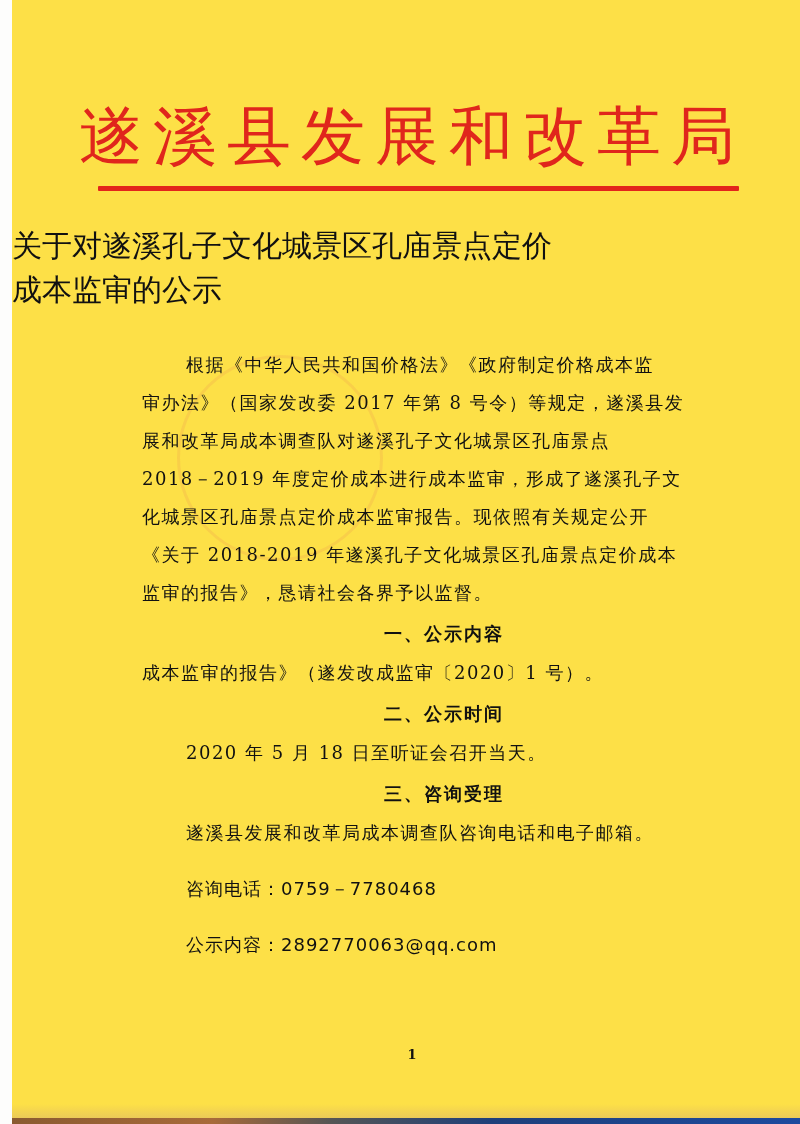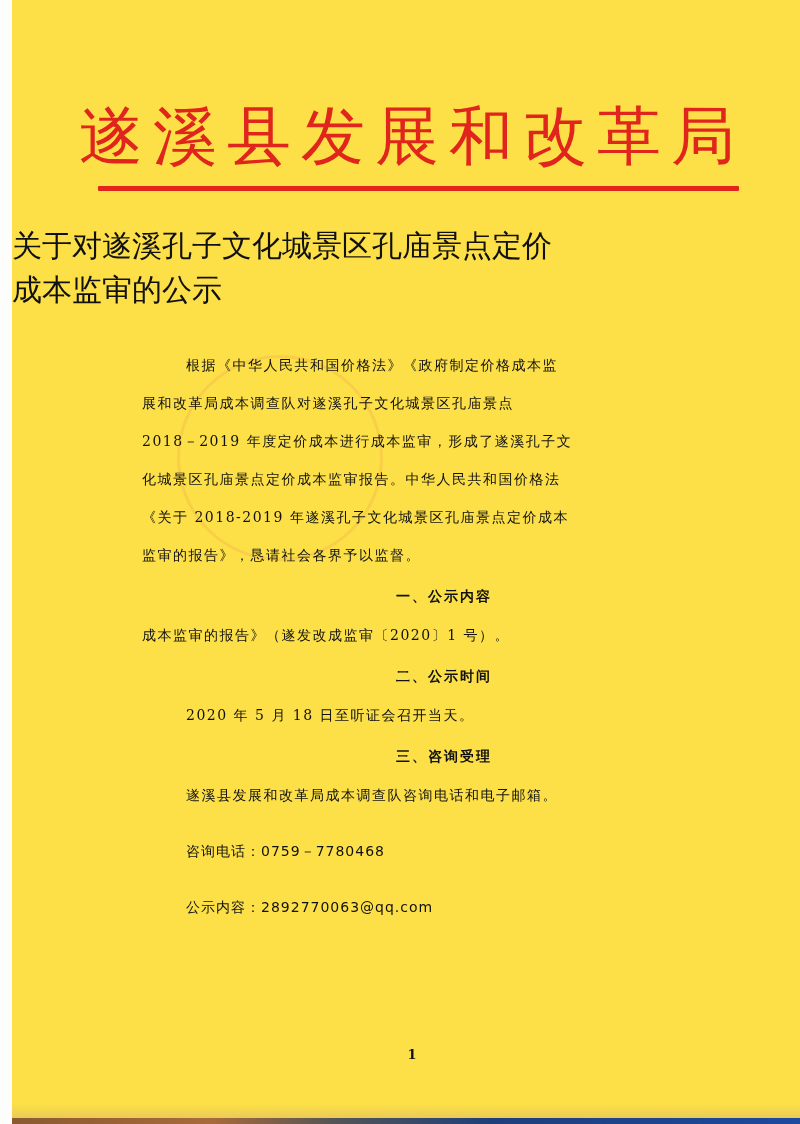--- a/index.html
+++ b/index.html
@@ -99,21 +99,21 @@
       display: block;
     }
 
     
     .body {
       position: absolute;
       left: 130px;
       top: 346px;
       width: 560px;
       font-family: "DejaVu Serif", "Liberation Serif", serif;
-      font-size: 14px;
+      font-size: 18px;
       line-height: 38px;
       color: #111;
     }
     .line {
       display: block;
       white-space: nowrap;
       letter-spacing: 1.5px;
       height: 38px;
     }
     .indent {
@@ -162,23 +162,24 @@
   <div class="red-rule"></div>
 
   <div class="title">
     <span class="line1">关于对遂溪孔子文化城景区孔庙景点定价</span>
     <span class="line2">成本监审的公示</span>
   </div>
 
   <div class="body">
     <div>
       <span class="line indent">根据《中华人民共和国价格法》《政府制定价格成本监</span>
+      <span class="line">审办法》（国家发改委 2017 年第 8 号令）等规定，遂溪县发</span>
       <span class="line">展和改革局成本调查队对遂溪孔子文化城景区孔庙景点</span>
       <span class="line">2018－2019 年度定价成本进行成本监审，形成了遂溪孔子文</span>
-      <span class="line">化城景区孔庙景点定价成本监审报告。中华人民共和国价格法</span>
+      <span class="line">化城景区孔庙景点定价成本监审报告。现依照有关规定公开</span>
       <span class="line">《关于 2018-2019 年遂溪孔子文化城景区孔庙景点定价成本</span>
       <span class="line">监审的报告》，恳请社会各界予以监督。</span>
     </div>
 
     <div>
       <span class="line section-heading">一、公示内容</span>
       <span class="line">成本监审的报告》（遂发改成监审〔2020〕1 号）。</span>
     </div>
 
     <div>

